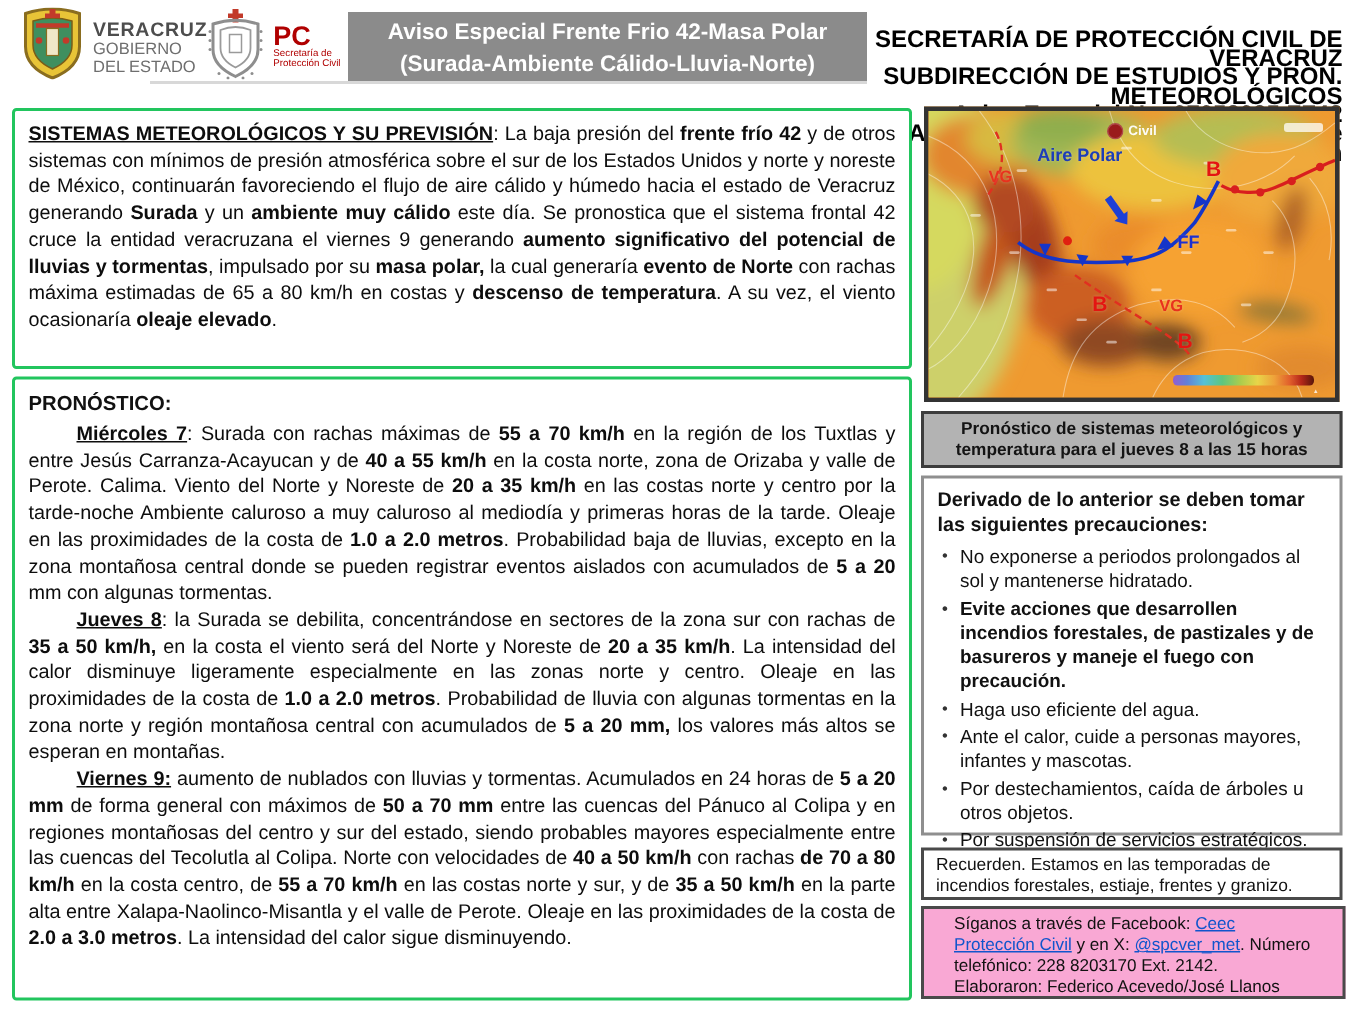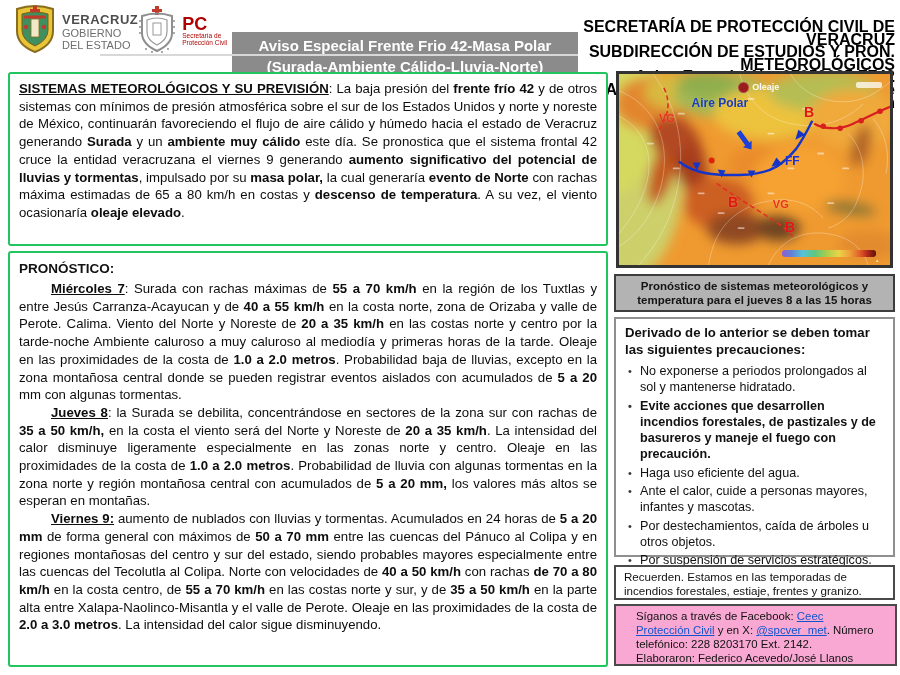--- a/index.html
+++ b/index.html
@@ -8,21 +8,21 @@
 
   
   .logos{position:absolute;left:14px;top:4px;height:54px;display:flex;align-items:center;}
   .logo{display:flex;align-items:center;gap:6px;}
   .lv-name{font-size:13px;font-weight:bold;color:#4d4d4d;letter-spacing:.5px;}
   .lv-sub{font-size:11px;color:#6e6e6e;line-height:12px;}
   .pc-abbr{font-size:18px;font-weight:bold;color:#b00000;line-height:16px;}
   .pc-sub{font-size:6.5px;color:#b00000;line-height:7px;}
   .title-box{position:absolute;left:232px;top:8px;width:346px;height:48px;background:#8b8b8b;
              color:#fff;font-weight:bold;font-size:15px;display:flex;flex-direction:column;
-             justify-content:center;text-align:center;line-height:21px;margin-top:24px;}
+             justify-content:center;text-align:center;line-height:21px;}
   .header-right{position:absolute;right:5px;top:21px;width:322px;text-align:right;
                 font-size:16px;font-weight:bold;line-height:12.6px;color:#000;}
   .header-rule{position:absolute;left:100px;top:54px;width:478px;height:2px;background:#d8d8d8;}
 
   
   .lbox{position:absolute;left:8px;width:600px;border:2px solid #22c55e;border-radius:3px;
         box-sizing:border-box;background:#fff;padding:6px 9px;}
   .body-txt{font-size:13.2px;line-height:17.7px;text-align:justify;color:#0d0d0d;}
   .body-txt .b{font-weight:bold;}
   .body-txt .u{text-decoration:underline;}
@@ -217,21 +217,21 @@
     </g>
     <g stroke="#e03020" stroke-width="1.6" stroke-dasharray="5 3" fill="none">
       <path d="M45 14 C52 28 50 42 40 56"></path>
       <path d="M98 110 C115 122 138 136 158 149 C165 154 172 159 175 164"></path>
     </g>
     <polygon points="118,59.5 126.8,71.9 124.4,73.7 133,76 133.2,67.1 130.8,68.9 122,56.5" fill="#1e3fd6"></polygon>
   </svg>
 
   <div class="windy">
     <span class="windy-dot"></span>
-    <span class="windy-txt">Oleaje</span>
+    <span class="windy-txt">Civil</span>
   </div>
   <div class="map-pill"></div>
   <div id="map-labels">
       <span class="map-label" style="left: 27.5%; top: 12.5%; color: rgb(29, 61, 184); font-size: 12px;">Aire Polar</span>
       <span class="map-label" style="left: 15.5%; top: 21%; color: rgb(232, 50, 30); font-size: 11px;">VG</span>
       <span class="map-label" style="left: 69%; top: 17%; color: rgb(228, 21, 17); font-size: 14px;">B</span>
       <span class="map-label" style="left: 62%; top: 43%; color: rgb(29, 47, 208); font-size: 12px;">FF</span>
       <span class="map-label" style="left: 41%; top: 64%; color: rgb(228, 21, 17); font-size: 14px;">B</span>
       <span class="map-label" style="left: 57.5%; top: 66%; color: rgb(232, 50, 30); font-size: 11px;">VG</span>
       <span class="map-label" style="left: 62%; top: 77%; color: rgb(228, 21, 17); font-size: 14px;">B</span>

